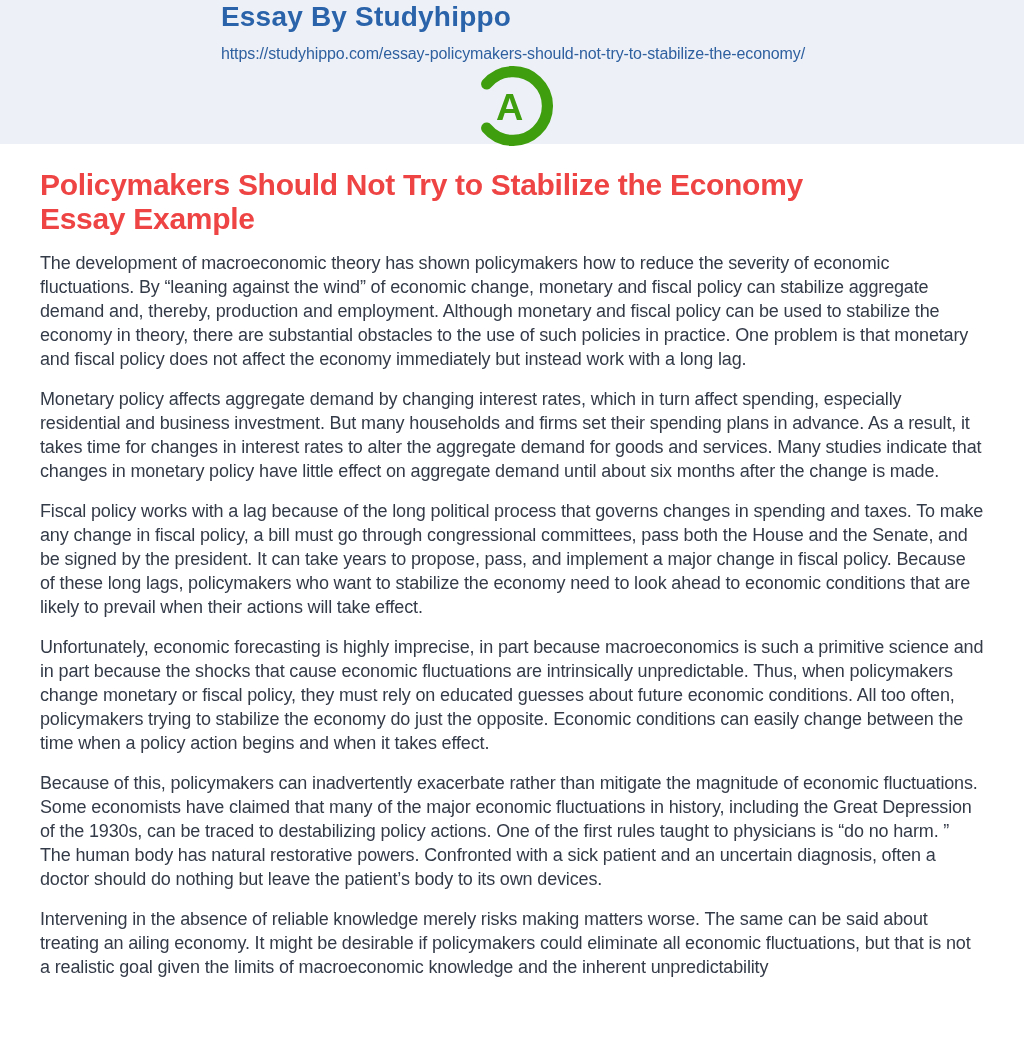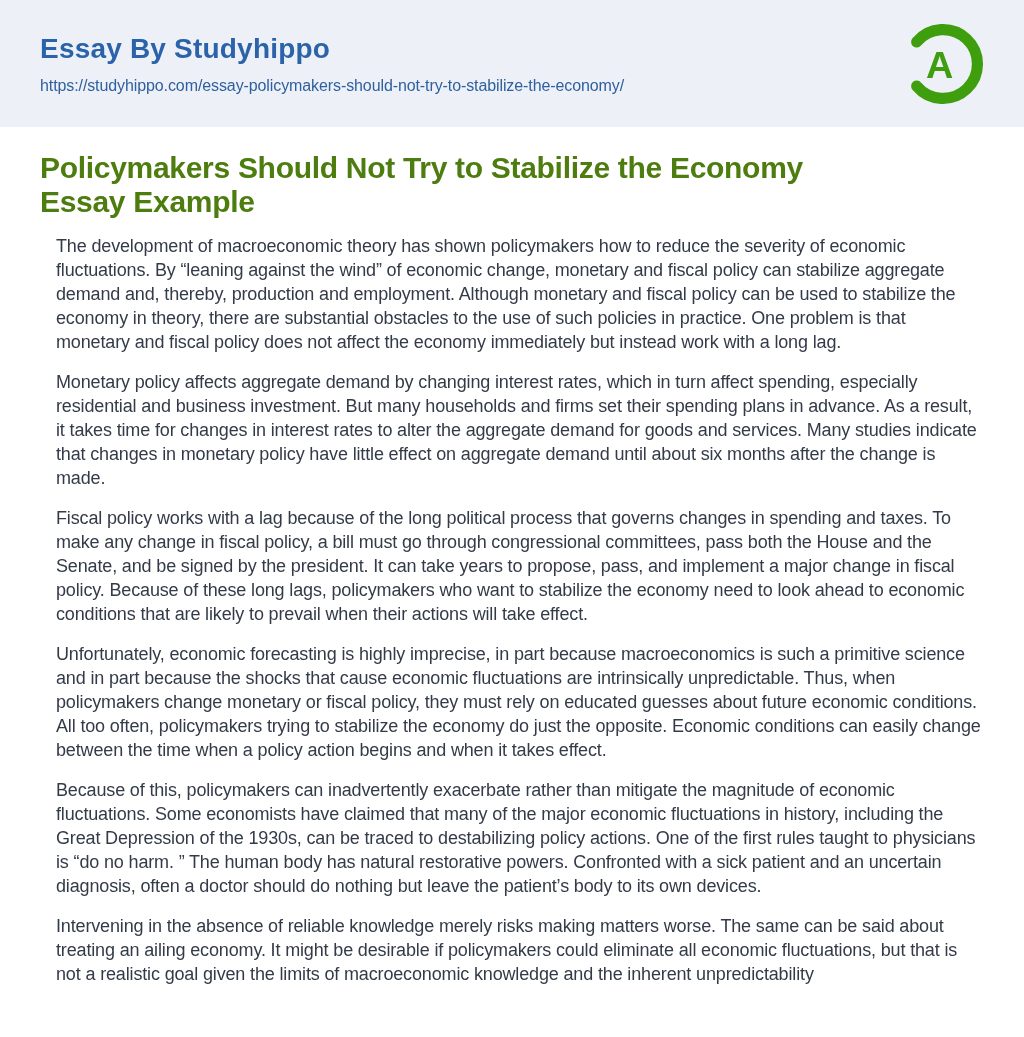--- a/index.html
+++ b/index.html
@@ -4,25 +4,26 @@
 <style>
   * { margin: 0; padding: 0; box-sizing: border-box; }
   html, body { background: #ffffff; }
   body {
     width: 1024px;
     min-height: 1037px;
     font-family: "Liberation Sans", sans-serif;
   }
   .site-header {
     background: #edf1f7;
-    height: 127px;
+    height: 144px;
     display: flex;
     align-items: center;
     justify-content: space-between;
     padding: 0 38px 0 40px;
+    flex-direction: column;
   }
   .header-text { display: flex; flex-direction: column; }
   .site-title {
     font-size: 28px;
     font-weight: 700;
     color: #2a63a9;
     letter-spacing: 0.2px;
     line-height: 1.2;
   }
   .page-url {
@@ -35,31 +36,31 @@
   }
   .logo { width: 86px; height: 86px; flex: 0 0 auto; }
   .logo svg { width: 86px; height: 86px; display: block; }
   .content {
     padding: 24px 40px 60px 40px;
   }
   .essay-title {
     font-size: 30px;
     line-height: 34px;
     font-weight: 800;
-    color: #4d7c0f;
+    color: #ef4444;
     letter-spacing: -0.3px;
     max-width: 810px;
     margin: 0 0 15px 0;
   }
   .essay-paragraph {
     font-size: 18px;
     line-height: 24px;
     color: #343b48;
     letter-spacing: -0.15px;
-    margin: 0 0 16px 16px;
+    margin: 0 0 16px 0;
     max-width: 946px;
   }
   .essay-paragraph:last-child { margin-bottom: 0; }
 </style>
 </head>
 <body>
 
 <header class="site-header">
   <div class="header-text">
     <div class="site-title">Essay By Studyhippo</div>

